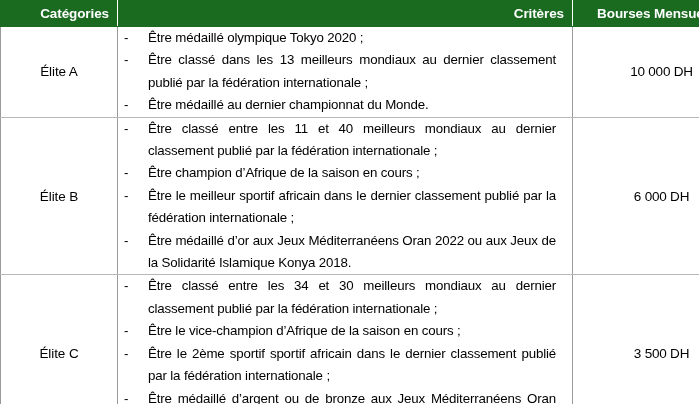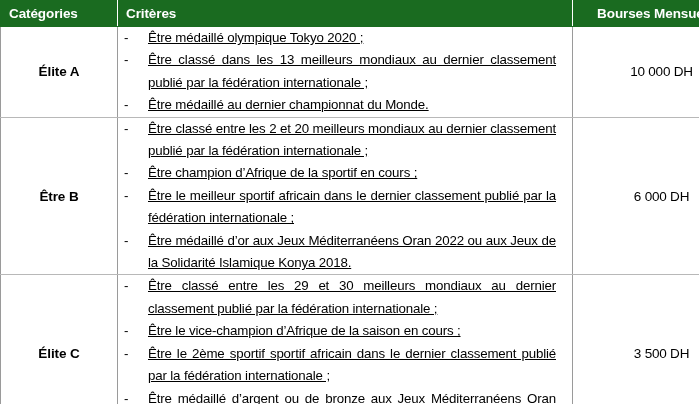--- a/index.html
+++ b/index.html
@@ -22,21 +22,21 @@
   }
 
   
   .doc-table thead th {
     background: #1a6b20;
     color: #ffffff;
     font-weight: bold;
     font-size: 13.5px;
     height: 25px;
     padding: 0 8px;
-    text-align: left;
+    text-align: right;
     vertical-align: middle;
     border: 1px solid #1a6b20;
     border-right-color: #ffffff;
     letter-spacing: -0.1px;
   }
   .doc-table thead th.col-cat { width: 100px; }
   .doc-table thead th.col-crit { width: 438px; }
   .doc-table thead th.col-bourse {
     width: 161px;
     text-align: center;
@@ -49,21 +49,21 @@
     border-left-color: #9a9a9a;
     border-right-color: #9a9a9a;
     background: #ffffff;
     vertical-align: middle;
     padding: 0;
   }
   .doc-table tbody tr:last-child td { border-bottom: 1px solid #8a8a8a; }
 
   .cell-cat {
     text-align: center;
-    font-weight: bold;
+    font-weight: normal;
     font-size: 13.5px;
     letter-spacing: -0.1px;
   }
   .cell-amount {
     text-align: center;
     font-size: 13.5px;
     letter-spacing: -0.2px;
     white-space: nowrap;
   }
 
@@ -79,21 +79,20 @@
   }
   ul.crit-list > li {
     position: relative;
     padding-left: 30px;
     margin: 0 16px 0 0;
     font-size: 13.3px;
     line-height: 22.4px;
     text-align: justify;
     text-justify: inter-word;
     letter-spacing: -0.15px;
-    text-decoration: underline;
   }
   ul.crit-list > li::before {
     content: "-";
     position: absolute;
     left: 6px;
     top: 0;
     font-size: 13.3px;
     line-height: 22.4px;
   }
   
@@ -129,46 +128,46 @@
           </li>
           <li class="justify">
             <span class="txt">Être médaillé au dernier championnat du Monde.</span>
           </li>
         </ul>
       </td>
       <td class="cell-amount">10 000 DH</td>
     </tr>
 
     <tr>
-      <td class="cell-cat">Être B</td>
+      <td class="cell-cat">Élite B</td>
       <td class="cell-crit">
         <ul class="crit-list">
           <li class="justify">
-            <span class="txt">Être classé entre les 2 et 20 meilleurs mondiaux au dernier classement publié par la fédération internationale ;</span>
+            <span class="txt">Être classé entre les 11 et 40 meilleurs mondiaux au dernier classement publié par la fédération internationale ;</span>
           </li>
           <li class="justify">
-            <span class="txt">Être champion d’Afrique de la sportif en cours ;</span>
+            <span class="txt">Être champion d’Afrique de la saison en cours ;</span>
           </li>
           <li class="justify">
             <span class="txt">Être le meilleur sportif africain dans le dernier classement publié par la fédération internationale ;</span>
           </li>
           <li class="justify">
             <span class="txt">Être médaillé d’or aux Jeux Méditerranéens Oran 2022 ou aux Jeux de la Solidarité Islamique Konya 2018.</span>
           </li>
         </ul>
       </td>
       <td class="cell-amount">6 000 DH</td>
     </tr>
 
     <tr>
       <td class="cell-cat">Élite C</td>
       <td class="cell-crit">
         <ul class="crit-list">
           <li class="justify">
-            <span class="txt">Être classé entre les 29 et 30 meilleurs mondiaux au dernier classement publié par la fédération internationale ;</span>
+            <span class="txt">Être classé entre les 34 et 30 meilleurs mondiaux au dernier classement publié par la fédération internationale ;</span>
           </li>
           <li class="justify">
             <span class="txt">Être le vice-champion d’Afrique de la saison en cours ;</span>
           </li>
           <li class="justify">
             <span class="txt">Être le 2ème sportif sportif africain dans le dernier classement publié par la fédération internationale ;</span>
           </li>
           <li class="justify">
             <span class="txt">Être médaillé d’argent ou de bronze aux Jeux Méditerranéens Oran 2022 ou aux Jeux de la Solidarité Islamique Konya 2022.</span>
           </li>

